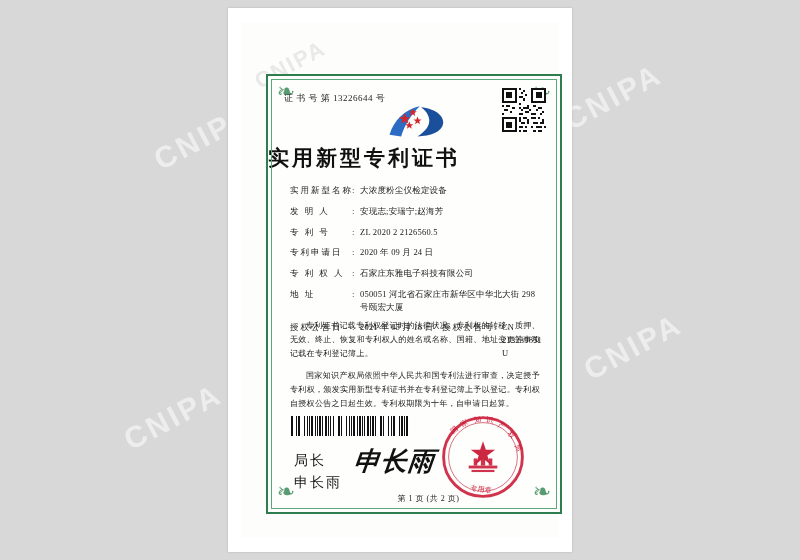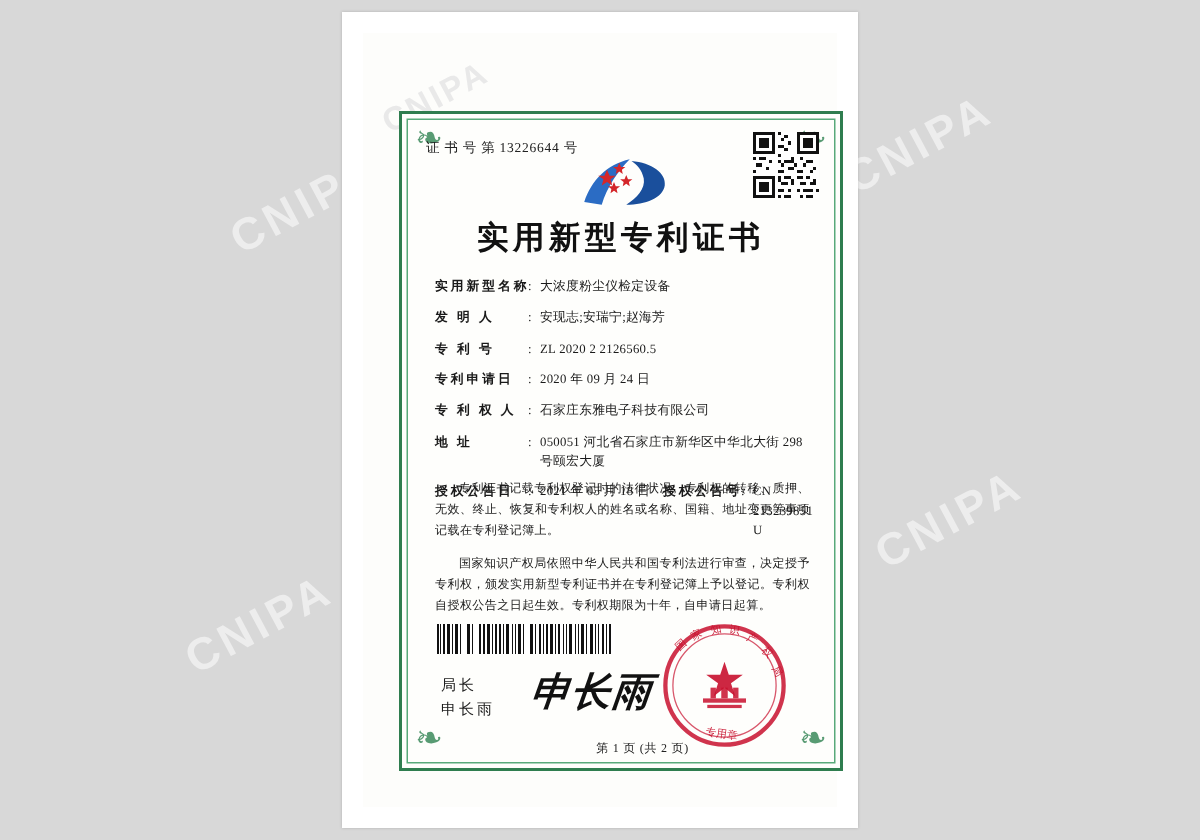--- a/index.html
+++ b/index.html
@@ -131,21 +131,20 @@
     top: 26px;
     transform: translateX(-50%);
     width: 70px;
     height: 42px;
   }
   .title {
     position: absolute;
     left: 0;
     right: 0;
     top: 68px;
-    text-align: center;
     font-size: 21px;
     font-weight: bold;
     color: #111;
     letter-spacing: 3px;
     font-family: "Liberation Serif", serif;
   }
 
   
   .fields {
     position: absolute;
@@ -159,21 +158,20 @@
   .field {
     display: flex;
     margin-bottom: 8px;
     align-items: flex-start;
   }
   .f-label {
     width: 62px;
     flex: 0 0 62px;
     letter-spacing: 2px;
     white-space: nowrap;
-    font-weight: bold;
   }
   .f-colon {
     flex: 0 0 8px;
   }
   .f-value {
     flex: 1 1 auto;
     letter-spacing: .2px;
   }
   .addr-line2 {
     margin-left: 70px;
@@ -210,21 +208,21 @@
     top: 340px;
     width: 120px;
     height: 20px;
   }
 
   
   .sig-label {
     position: absolute;
     left: 26px;
     top: 374px;
-    font-size: 10px;
+    font-size: 14px;
     letter-spacing: 2px;
     color: #1a1a1a;
     line-height: 1.6;
   }
   .sig-script {
     position: absolute;
     left: 86px;
     top: 368px;
     font-size: 26px;
     font-family: "Liberation Serif", serif;

